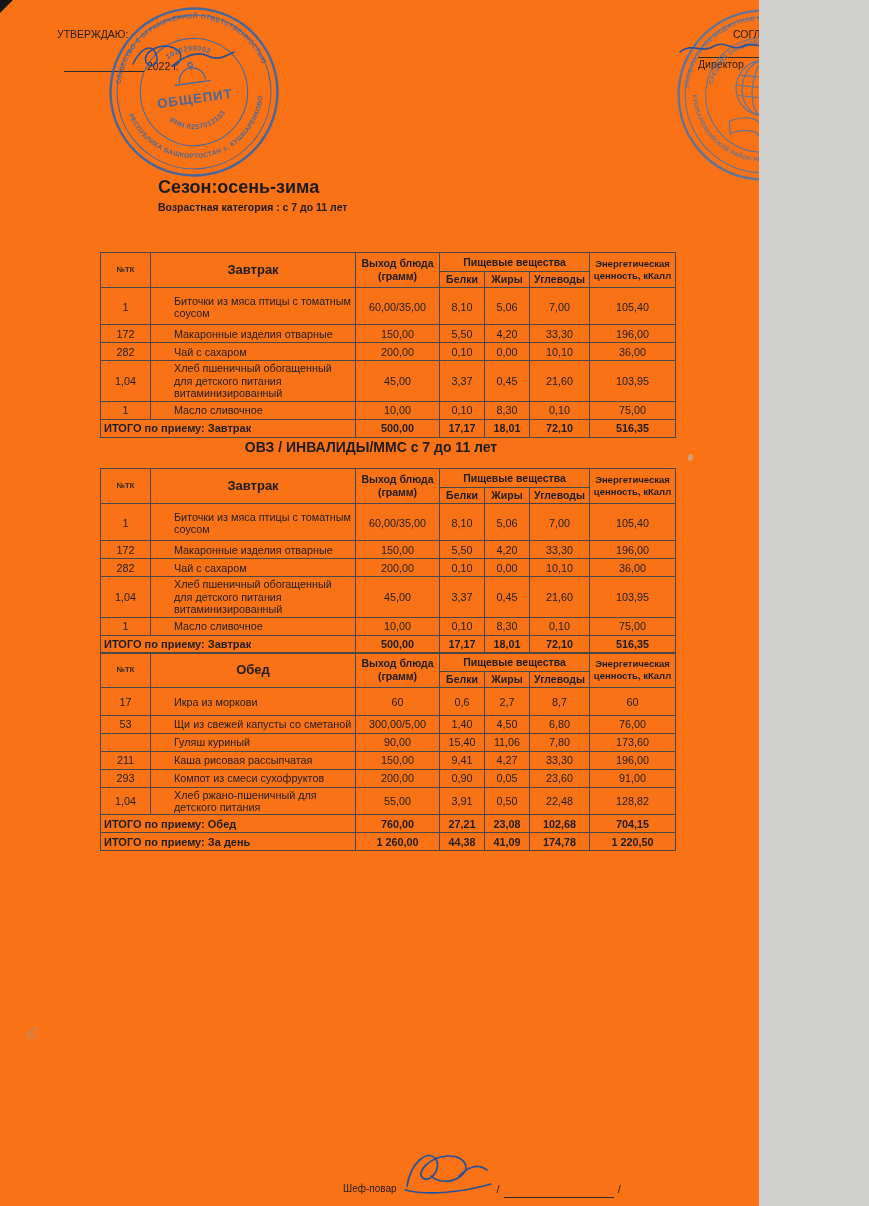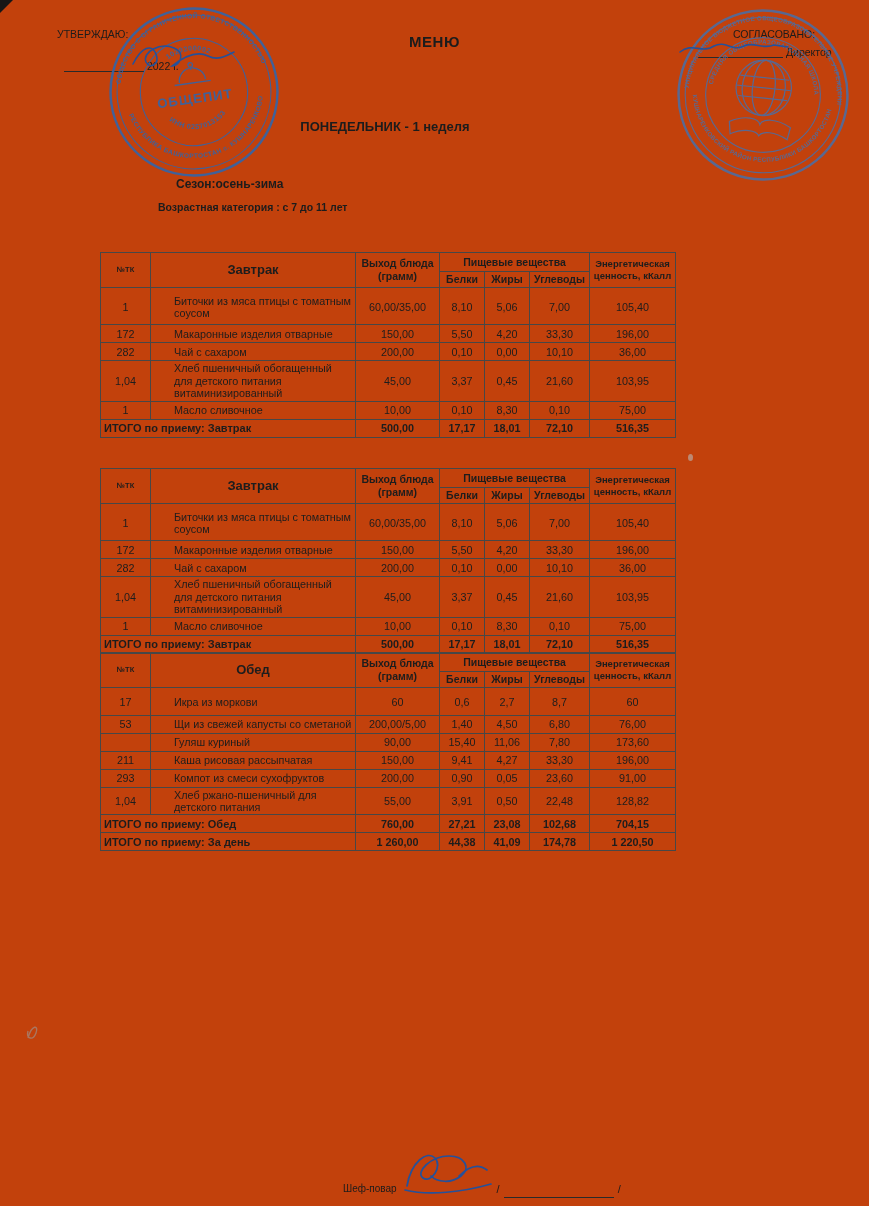--- a/index.html
+++ b/index.html
@@ -1,30 +1,30 @@
 <!DOCTYPE html>
 <html><head>
 <meta charset="utf-8">
 <style>
   html,body{margin:0;padding:0;background:#cfcfcd;}
-  .page{position:relative;width:869px;height:1206px;background:#c2410c;overflow:hidden;
+  .page{position:relative;width:759px;height:1206px;background:#f97316;overflow:hidden;
         font-family:"Liberation Sans",sans-serif;color:#1c1c1c;}
   .abs{position:absolute;}
 
   
   .approve{left:57px;top:28px;font-size:10.5px;}
   .approve-line{left:64px;top:60px;font-size:10.5px;}
   .menu-title{left:0;top:33px;width:869px;text-align:center;font-size:15px;font-weight:bold;letter-spacing:.5px;}
   .agree{left:733px;top:28px;font-size:10.5px;}
   .agree-line{left:698px;top:46px;font-size:10.5px;}
   .uline{display:inline-block;border-bottom:1px solid #2a2a2a;height:11px;vertical-align:bottom;}
   .w80{width:80px;} .w85{width:85px;} .w110{width:110px;}
 
   .day-title{left:0;top:119px;width:770px;text-align:center;font-size:13px;font-weight:bold;}
-  .season{left:158px;top:177px;font-size:12px;font-weight:bold;margin-left:18px;}
+  .season{left:158px;top:177px;font-size:18px;font-weight:bold;}
   .age{left:158px;top:201px;font-size:10.5px;font-weight:bold;}
   .sec{width:742px;left:0;text-align:center;font-weight:bold;}
   .sec1{top:221px;font-size:13px;}
   .sec2{top:439px;font-size:14px;}
 
   .tbl{left:100px;}
   .t1{top:252px;} .t2{top:468px;} .t3{top:652px;}
 
   .menu-table{border-collapse:collapse;table-layout:fixed;border:1.5px solid #3b3b3b;}
   .menu-table th,.menu-table td{border:1px solid #474747;padding:1px 3px;color:#1d1d1d;overflow:hidden;}
@@ -82,21 +82,20 @@
   <svg class="artifact-mid" viewBox="0 0 18 22">
     <path d="M4 16 C8 2 15 3 12 11 C9 19 2 17 4 9"></path>
   </svg>
 
   <div class="abs approve">УТВЕРЖДАЮ:</div>
   <div class="abs approve-line">
     <span class="uline w80"></span>
     <span>2022 г.</span>
   </div>
 
-  <div class="abs menu-title">МЕНЮ</div>
 
   <div class="abs agree">СОГЛАСОВАНО:</div>
   <div class="abs agree-line">
     <span class="uline w85"></span>
     <span>Директор</span>
   </div>
 
   <svg class="stamp stamp-left st1" viewBox="0 0 170 170">
     <defs>
       <path id="lt-top" d="M 12 85 A 73 73 0 1 1 158 85"></path>
@@ -141,21 +140,20 @@
     <path class="draw" d="M 55 114 C 70 106 83 108 85 114 C 87 108 100 106 115 114 L 113 126 C 100 119 88 120 85 125 C 82 120 70 119 57 126 Z"></path>
   </svg>
 
   <svg class="sig sig-top-left" viewBox="0 0 112 42">
     <path d="M 3 28 C 12 10 22 8 26 18 C 30 28 20 34 16 26 C 12 16 30 6 44 12 C 56 17 50 30 42 30 C 52 22 66 14 78 20 C 88 25 96 20 104 16"></path>
   </svg>
   <svg class="sig sig-director" viewBox="0 0 116 24">
     <path d="M 2 14 C 14 4 24 16 36 8 C 48 2 54 14 66 8 C 76 3 84 12 96 7 L 110 9"></path>
   </svg>
 
-  <div class="abs day-title">ПОНЕДЕЛЬНИК - 1 неделя</div>
   <div class="abs season">Сезон:осень-зима</div>
   <div class="abs age">Возрастная категория : с 7 до 11 лет</div>
 
   <div class="abs tbl t1">
       <table class="menu-table">
         <colgroup>
           <col style="width:50px">
           <col style="width:205px">
           <col style="width:84px">
           <col style="width:45px">
@@ -227,20 +225,21 @@
             <td colspan="2" class="total-label">ИТОГО по приему: Завтрак</td>
             <td>500,00</td>
             <td>17,17</td>
             <td>18,01</td>
             <td>72,10</td>
             <td>516,35</td>
           </tr>
         </tbody>
       </table>
     </div>
+  <div class="abs sec sec2">ОВЗ / ИНВАЛИДЫ/ММС с 7 до 11 лет</div>
   <div class="abs tbl t2">
       <table class="menu-table">
         <colgroup>
           <col style="width:50px">
           <col style="width:205px">
           <col style="width:84px">
           <col style="width:45px">
           <col style="width:45px">
           <col style="width:60px">
           <col style="width:86px">
@@ -347,21 +346,21 @@
             <td class="dish">Икра из моркови</td>
             <td>60</td>
             <td>0,6</td>
             <td>2,7</td>
             <td>8,7</td>
             <td>60</td>
           </tr>
           <tr class="">
             <td class="tk">53</td>
             <td class="dish">Щи из свежей капусты со сметаной</td>
-            <td>200,00/5,00</td>
+            <td>300,00/5,00</td>
             <td>1,40</td>
             <td>4,50</td>
             <td>6,80</td>
             <td>76,00</td>
           </tr>
           <tr class="">
             <td class="tk"></td>
             <td class="dish">Гуляш куриный</td>
             <td>90,00</td>
             <td>15,40</td>

